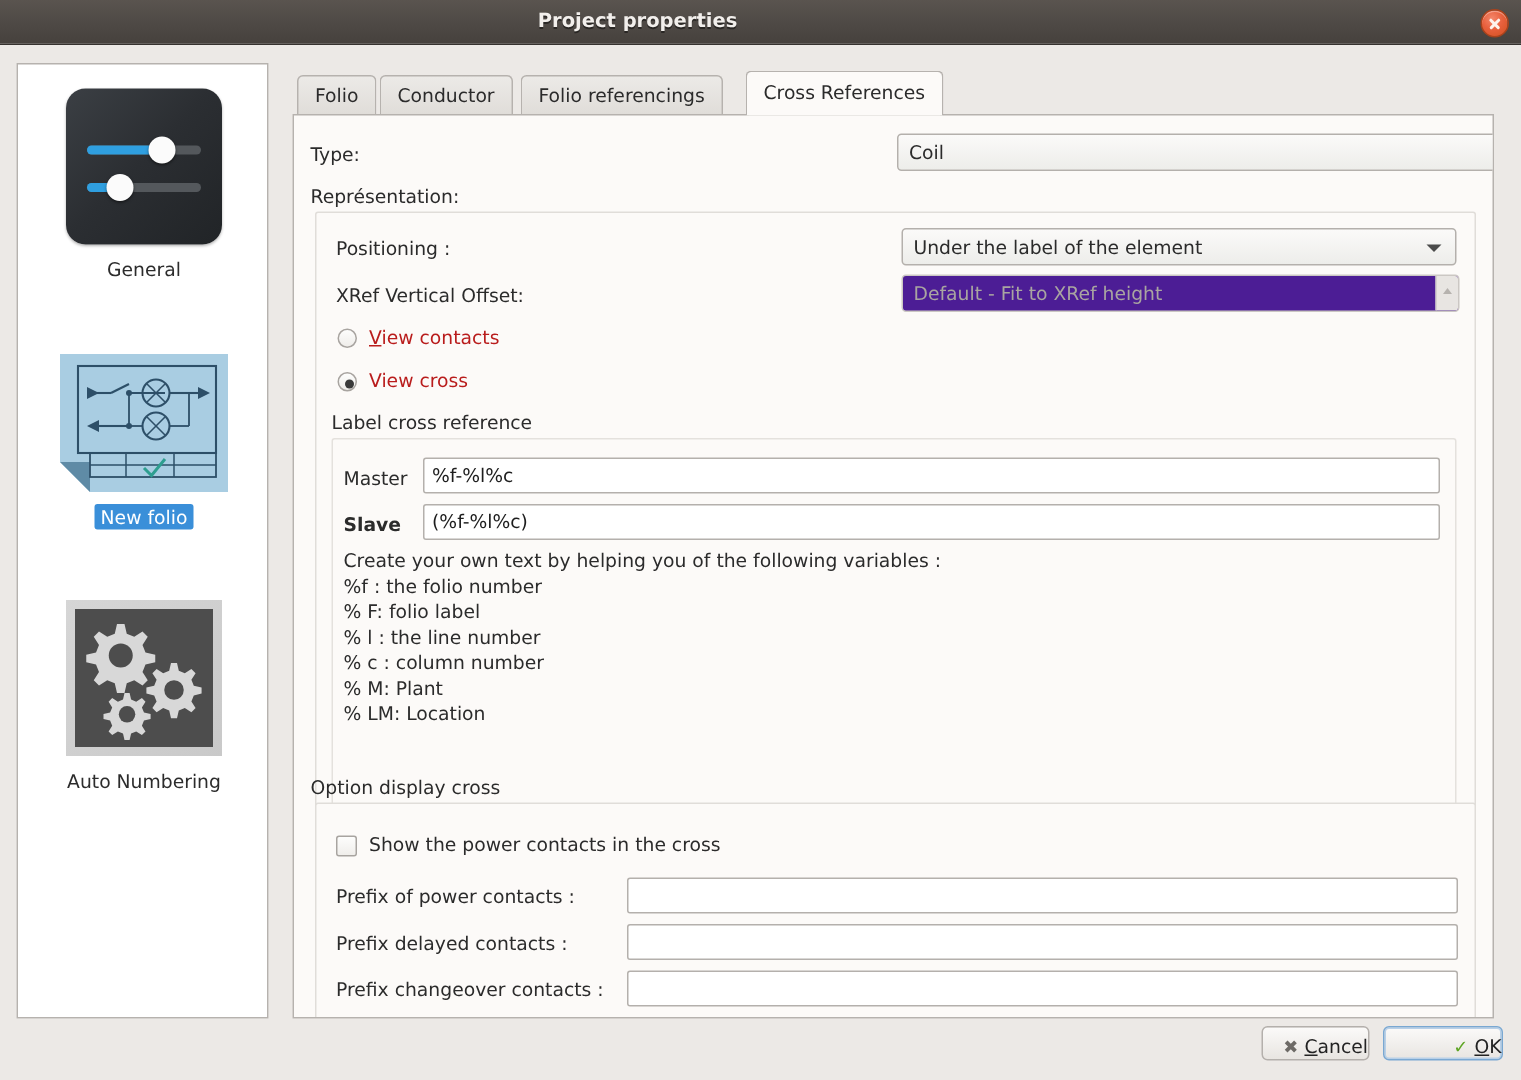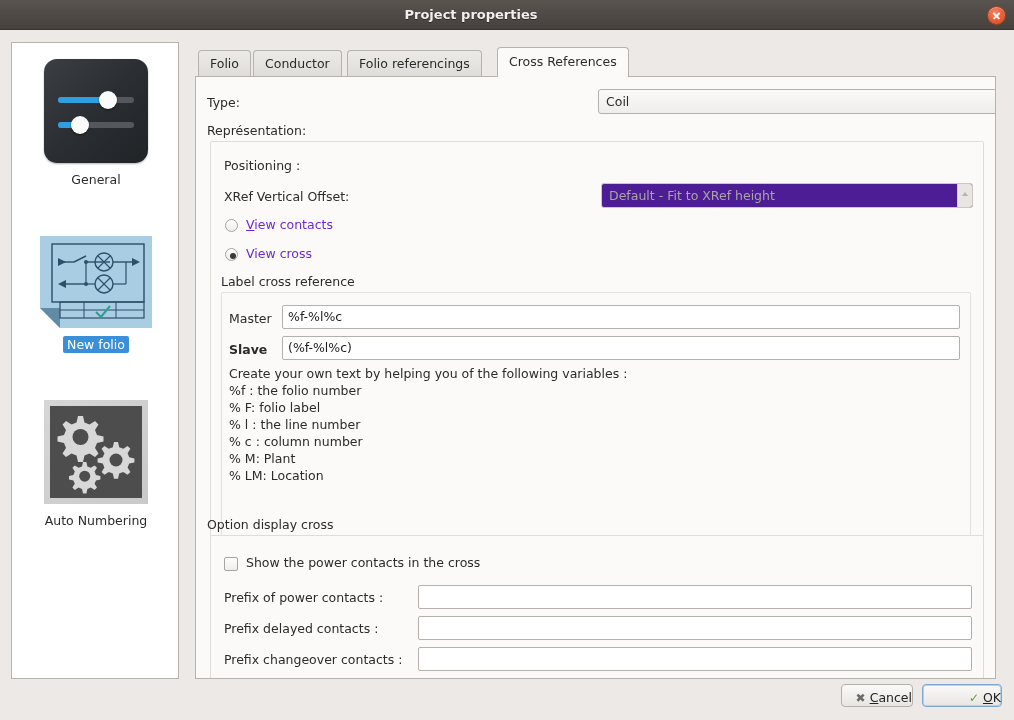--- a/index.html
+++ b/index.html
@@ -17,21 +17,20 @@
   .titlebar {
     position: absolute; left: 0; top: 0; width: 1014px; height: 30px;
     background: linear-gradient(to bottom, #5a544f 0%, #4e4945 55%, #46413d 100%);
     border-bottom: 1px solid #35312e;
   }
   .titlebar-title {
     position: absolute; left: 0; top: 0; width: 850px; height: 30px;
     line-height: 30px; text-align: center;
     color: #f2efec; font-size: 13px; font-weight: bold;
     text-shadow: 0 1px 0 rgba(0,0,0,.45);
-    margin-left: 46px;
   }
   .close-btn {
     position: absolute; right: 8px; top: 6px; width: 19px; height: 19px;
     border-radius: 50%;
     background: radial-gradient(circle at 40% 32%, #f4866a 0%, #e8603d 45%, #d2501f 100%);
     border: 1px solid #a8421c;
     box-shadow: inset 0 1px 0 rgba(255,255,255,.35);
     cursor: pointer;
   }
   .close-btn::before, .close-btn::after {
@@ -183,21 +182,21 @@
     width: 13px; height: 13px; border-radius: 50%;
     border: 1px solid #a8a4a0;
     background: linear-gradient(to bottom, #fdfdfc, #efedea);
   }
   .radio-row.on .radio-dot::after {
     content: ""; position: absolute; left: 3.5px; top: 3.5px;
     width: 6px; height: 6px; border-radius: 50%; background: #3a3a3a;
   }
   .radio-label {
     position: absolute; left: 21px; top: 0;
-    font-size: 12.5px; color: #6d28d9; white-space: nowrap;
+    font-size: 12.5px; color: #b91c1c; white-space: nowrap;
   }
   .mn { text-decoration: underline; }
 
   .check-row { position: absolute; cursor: pointer; }
   .check-box {
     position: absolute; left: 0; top: 2px;
     width: 14px; height: 14px; border-radius: 2px;
     border: 1px solid #a8a4a0;
     background: linear-gradient(to bottom, #fdfdfc, #f0eeeb);
   }
@@ -333,20 +332,24 @@
       <span class="lbl" style="left:11px; top:18px;">Type:</span>
       <div class="combo" style="left:402px; top:12px; width:464px;">
         <span>Coil</span>
         <span class="arrow"></span>
       </div>
 
       <span class="grouptitle" style="left:11px; top:46px;">Représentation:</span>
       <div class="groupbox" style="left:14px; top:64px; width:774px; height:432px;"></div>
 
       <span class="lbl" style="left:28px; top:81px;">Positioning :</span>
+      <div class="combo" style="left:405px; top:75px; width:370px;">
+        <span>Under the label of the element</span>
+        <span class="arrow"></span>
+      </div>
 
       <span class="lbl" style="left:28px; top:112px;">XRef Vertical Offset:</span>
       <div class="spin" style="left:405px; top:106px; width:372px;">
         <span>Default - Fit to XRef height</span>
         <span class="spin-btns"></span>
       </div>
 
       <div class="radio-row" style="left:29px; top:140px;">
         <span class="radio-dot"></span>
         <span class="radio-label"><span class="mn">V</span>iew contacts</span>

